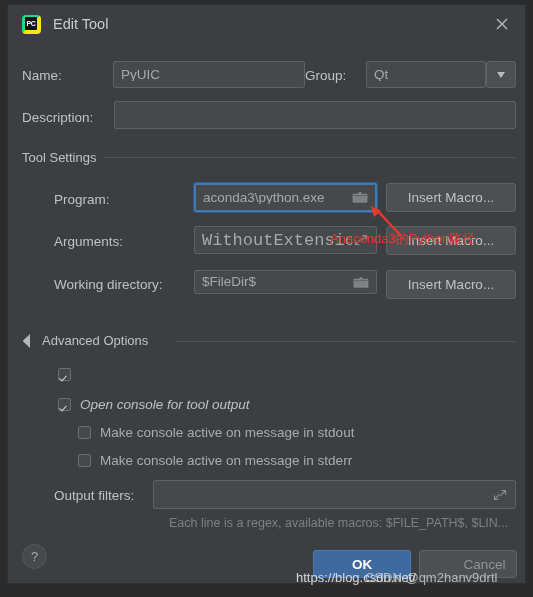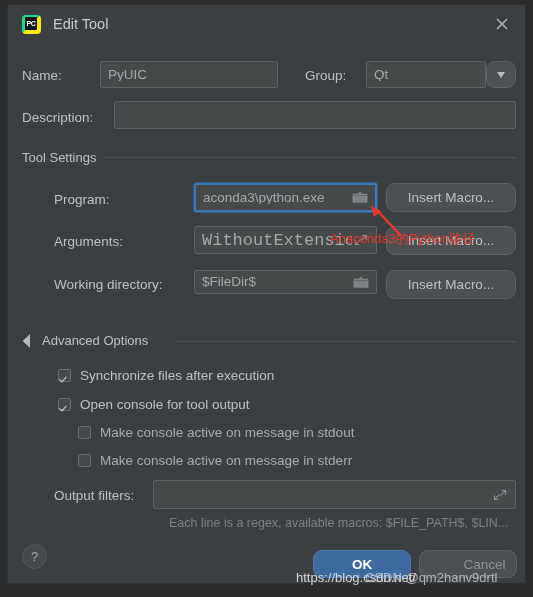--- a/index.html
+++ b/index.html
@@ -91,21 +91,21 @@
   .field .ftxt.mono {
     font-family: "Liberation Mono", monospace;
     font-size: 17px;
     color: #a6a8aa;
   }
   .btn {
     position: absolute;
     box-sizing: border-box;
     background: #4c5052;
     border: 1px solid #5e6263;
-    border-radius: 9px;
+    border-radius: 3px;
     color: #bfc1c2;
     font-size: 13.5px;
     display: flex; align-items: center; justify-content: center;
     cursor: pointer;
     white-space: nowrap;
   }
   .btn.primary {
     background: #3f6aa0;
     border: 1px solid #4a7bb5;
     color: #ffffff;
@@ -234,21 +234,21 @@
     </div>
     <div class="dlg-title">Edit Tool</div>
     <div class="close-btn">
       <svg width="22" height="22" viewBox="0 0 22 22">
         <path d="M6 6 L16 16 M16 6 L6 16" stroke="#b9bbbd" stroke-width="1.4" fill="none"></path>
       </svg>
     </div>
   </div>
 
   <div class="lbl" style="left:14px; top:63px;">Name:</div>
-  <div class="field" style="left:92px; top:56px; width:178px; height:27px;">
+  <div class="field" style="left:105px; top:56px; width:192px; height:27px;">
     <span class="ftxt">PyUIC</span>
   </div>
 
   <div class="lbl" style="left:297px; top:63px;">Group:</div>
   <div class="field" style="left:358px; top:56px; width:120px; height:27px;">
     <span class="ftxt">Qt</span>
   </div>
   <div class="btn" style="left:478px; top:56px; width:30px; height:27px;">
     <span class="tri-down" style="position:relative;"></span>
   </div>
@@ -298,23 +298,22 @@
     </span>
   </div>
   <div class="btn" style="left:378px; top:265px; width:130px; height:29px;">Insert Macro...</div>
 
   <div class="tri" style="left:17px; top:331px;"></div>
   <div class="section" style="left:34px; top:328px;">Advanced Options</div>
   <div class="sep-line" style="left:167px; top:336px; width:341px;"></div>
 
   <div class="cbrow" style="left:50px; top:363px;">
     <span class="cb checked"></span>
-    <span class="cblbl">Synchronize files after execution</span>
-  </div>
-  <div class="cbrow" style="left:50px; top:392px;">
+  </div>
+  <div class="cbrow" style="left:50px; top:392px;font-style:italic;">
     <span class="cb checked"></span>
     <span class="cblbl">Open console for tool output</span>
   </div>
   <div class="cbrow sub" style="left:70px; top:420px;">
     <span class="cb"></span>
     <span class="cblbl">Make console active on message in stdout</span>
   </div>
   <div class="cbrow sub" style="left:70px; top:448px;">
     <span class="cb"></span>
     <span class="cblbl">Make console active on message in stderr</span>

